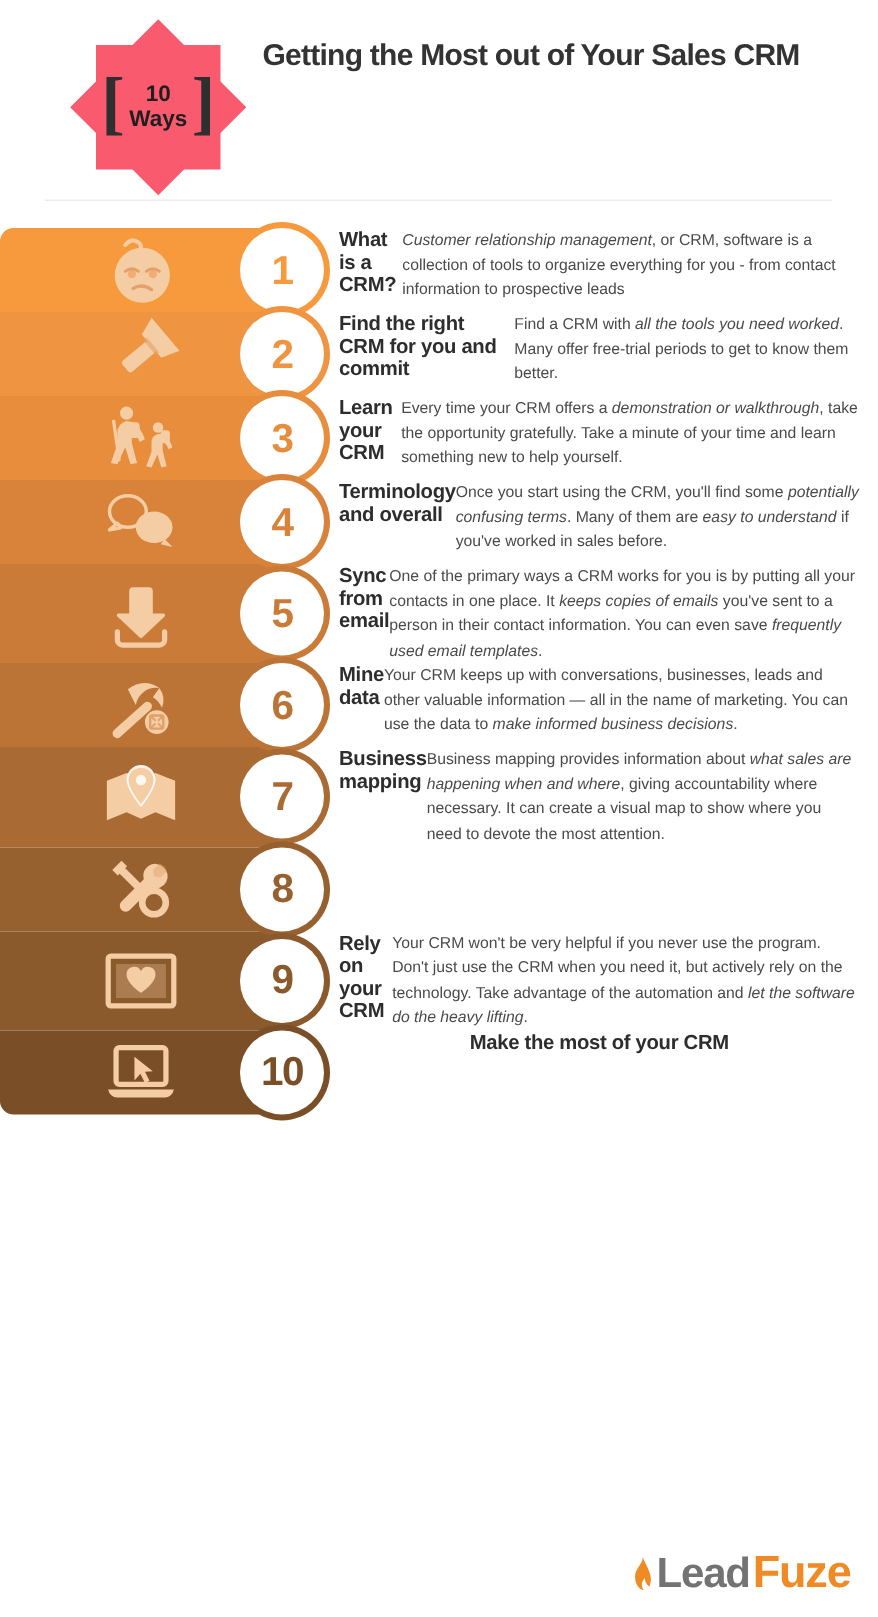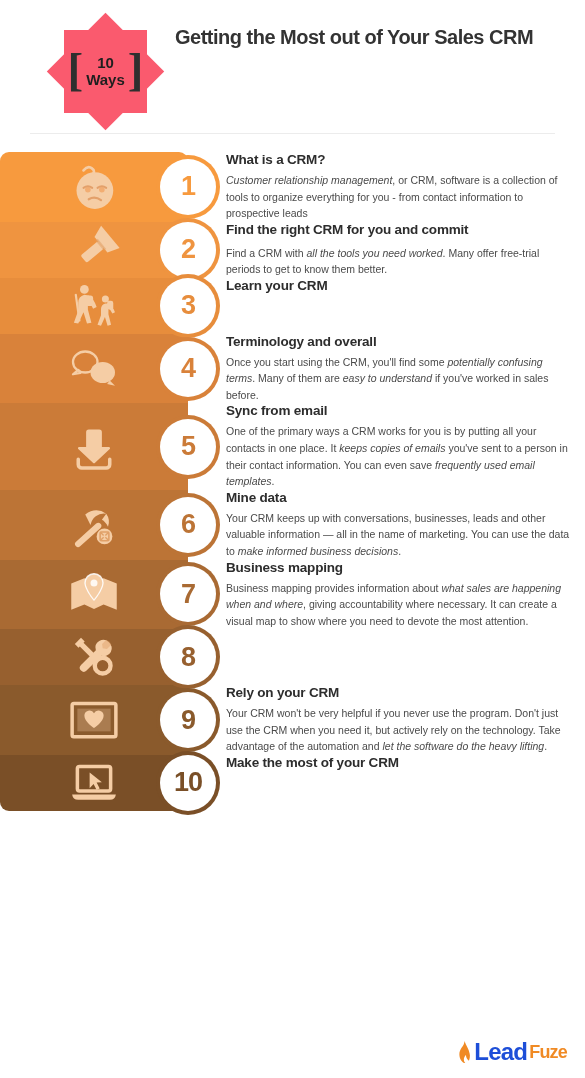--- a/index.html
+++ b/index.html
@@ -151,22 +151,22 @@
     font-size: 27px;
     font-weight: 700;
     letter-spacing: -1px;
     z-index: 4;
   }
 
   .textcell {
     flex: 1 1 auto;
     padding: 0 12px 0 38px;
     display: flex;
-    flex-direction: column;
-    justify-content: space-between;
+    flex-direction: row;
+    justify-content: center;
   }
   .item-title {
     font-size: 13.5px;
     font-weight: 700;
     color: #2d2d2d;
     margin-bottom: 5px;
     letter-spacing: -0.2px;
   }
   .item-body {
     font-size: 10.5px;
@@ -179,27 +179,27 @@
   #footer {
     position: absolute;
     right: 18px;
     bottom: 12px;
     display: flex;
     align-items: center;
     gap: 2px;
   }
   #flame { width: 15px; height: 22px; display: block; }
   #logo-lead {
-    font-size: 24px;
-    font-weight: 700;
-    color: #1d4ed8;
+    font-size: 28px;
+    font-weight: 700;
+    color: #737373;
     letter-spacing: -0.8px;
   }
   #logo-fuze {
-    font-size: 18px;
+    font-size: 30px;
     font-weight: 700;
     color: #f08a24;
     letter-spacing: -0.8px;
   }
 </style>
 </head>
 <body>
 
 <div id="page">
 
@@ -272,20 +272,21 @@
       <circle cx="45" cy="24" r="4" fill="currentColor"></circle>
       <path d="M45 29 q-5 1.5 -5 6.5 l0 7 l-4 11 l4 1 l4.5 -10 l3 10 l4 -1 l-3 -12 l0 -7 q3 2 4.5 6 l3 -1.5 q-2.5 -7 -7 -10 z" fill="currentColor"></path>
       <rect x="47" y="26" width="7" height="10" rx="2.5" fill="currentColor"></rect>
       <rect x="23" y="20" width="8" height="12" rx="3" fill="currentColor"></rect>
     </svg>
           </div>
           <div class="numbadge" style="color: rgb(231, 141, 60); box-shadow: rgb(231, 141, 60) 0px 0px 0px 4px;">3</div>
         </div>
         <div class="textcell">
           <div class="item-title">Learn your CRM</div>
+          <div class="item-body">Every time your CRM offers a <em>demonstration or walkthrough</em>, take the opportunity gratefully. Take a minute of your time and learn something new to help yourself.</div>
         </div>
       </div>
       <div class="row">
         <div class="colorcell" style="background: rgb(217, 130, 58);">
           <div class="icon-wrap" style="color: rgb(245, 205, 165);">
     <svg viewBox="0 0 64 64">
       <path d="M36 24 a14 12 0 1 1 -28 0 a14 12 0 0 1 28 0 Z" fill="none" stroke="currentColor" stroke-width="2.6"></path>
       <path d="M14 33 l-6 5 l8.5 -1.5 Z" fill="none" stroke="currentColor" stroke-width="2.6" stroke-linejoin="round"></path>
       <path d="M56 36 a14 12 0 1 0 -28 0 a14 12 0 0 0 28 0 Z" fill="currentColor"></path>
       <path d="M50 45 l6 6 l-9 -2 Z" fill="currentColor"></path>

